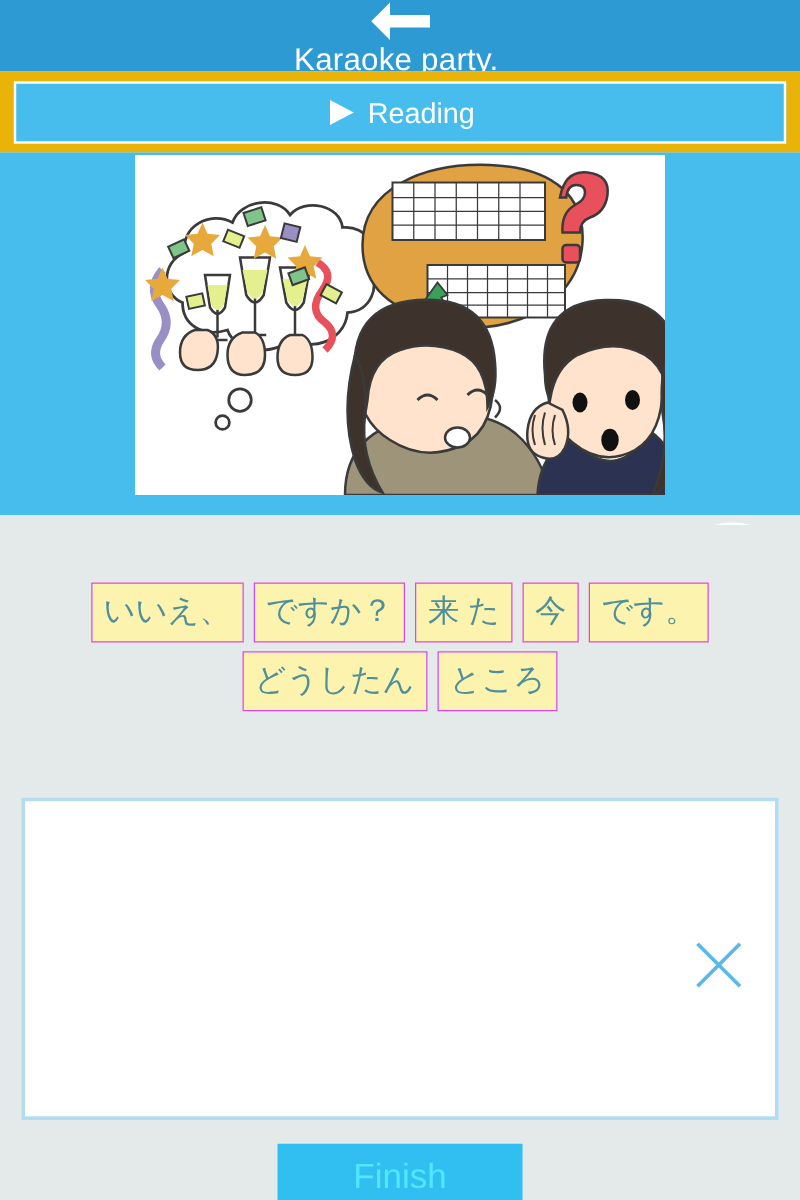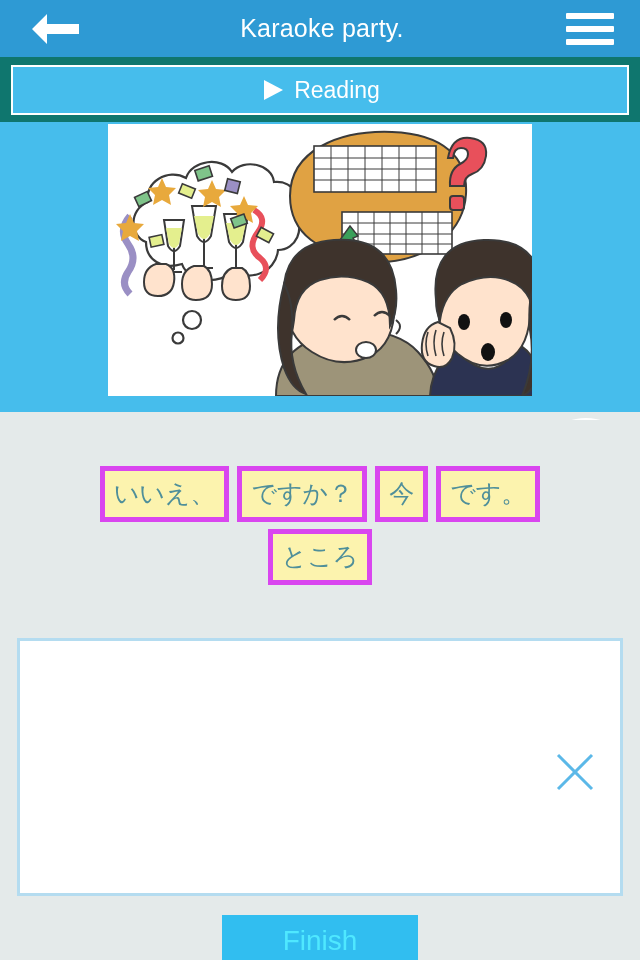--- a/index.html
+++ b/index.html
@@ -9,21 +9,21 @@
     background: #e4eaea;
     overflow: hidden;
   }
 
   .screen { position: relative; width: 640px; height: 960px; }
 
   
   .titlebar {
     position: absolute; left: 0; top: 0; width: 640px; height: 57px;
     background: #2e9ad4;
-    display: flex; align-items: center;
+    display: flex; align-items: center; flex-direction: column;
   }
   .back-btn {
     width: 110px; height: 57px;
     display: flex; align-items: center; justify-content: center;
   }
   .back-arrow { display: block; }
   .title-text {
     flex: 1; text-align: center; color: #ffffff;
     font-size: 25px; font-weight: 400; letter-spacing: 0.2px;
     padding-right: 6px;
@@ -31,21 +31,21 @@
   .menu-btn {
     width: 100px; height: 57px;
     display: flex; flex-direction: column; align-items: center; justify-content: center;
     gap: 7px;
   }
   .menu-bar-line { width: 48px; height: 6px; background: #ffffff; border-radius: 1px; }
 
   
   .tabbar {
     position: absolute; left: 0; top: 57px; width: 640px; height: 65px;
-    background: #0f766e;
+    background: #eab308;
     padding: 8px 11px 7px 11px;
     display: flex;
   }
   .tab {
     flex: 1; height: 50px;
     border: 2px solid #ffffff;
     display: flex; align-items: center; justify-content: center;
     gap: 8px;
     background: #46bdec;
     color: #ffffff;
@@ -101,21 +101,21 @@
 
   .token-area {
     position: absolute; left: 0; top: 46px; width: 640px;
   }
   .token-row {
     display: flex; justify-content: center; align-items: flex-start;
     gap: 8px; margin-bottom: 7px;
   }
   .token {
     background: #fcf3ae;
-    border: 5px solid #d946ef;
+    border: 1px solid #d946ef;
     color: #4f8f9a;
     font-size: 25px;
     line-height: 1;
     padding: 10px 9px 11px 9px;
     white-space: nowrap;
   }
 
   
   .answer-box {
     position: absolute; left: 17px; top: 218px;
@@ -299,24 +299,26 @@
       </div>
     </div>
   </div>
 
   <div class="body-area">
 
     <div class="token-area" id="token-area">
         <div class="token-row">
           <div class="token">いいえ、</div>
           <div class="token">ですか？</div>
+          <div class="token">来 た</div>
           <div class="token">今</div>
           <div class="token">です。</div>
         </div>
         <div class="token-row">
+          <div class="token">どうしたん</div>
           <div class="token">ところ</div>
         </div>
       </div>
 
     <div class="answer-box">
       <svg class="clear-icon" viewBox="0 0 46 46">
         <line x1="6" y1="6" x2="40" y2="40" stroke="#5bb8e8" stroke-width="3"></line>
         <line x1="40" y1="6" x2="6" y2="40" stroke="#5bb8e8" stroke-width="3"></line>
       </svg>
     </div>

